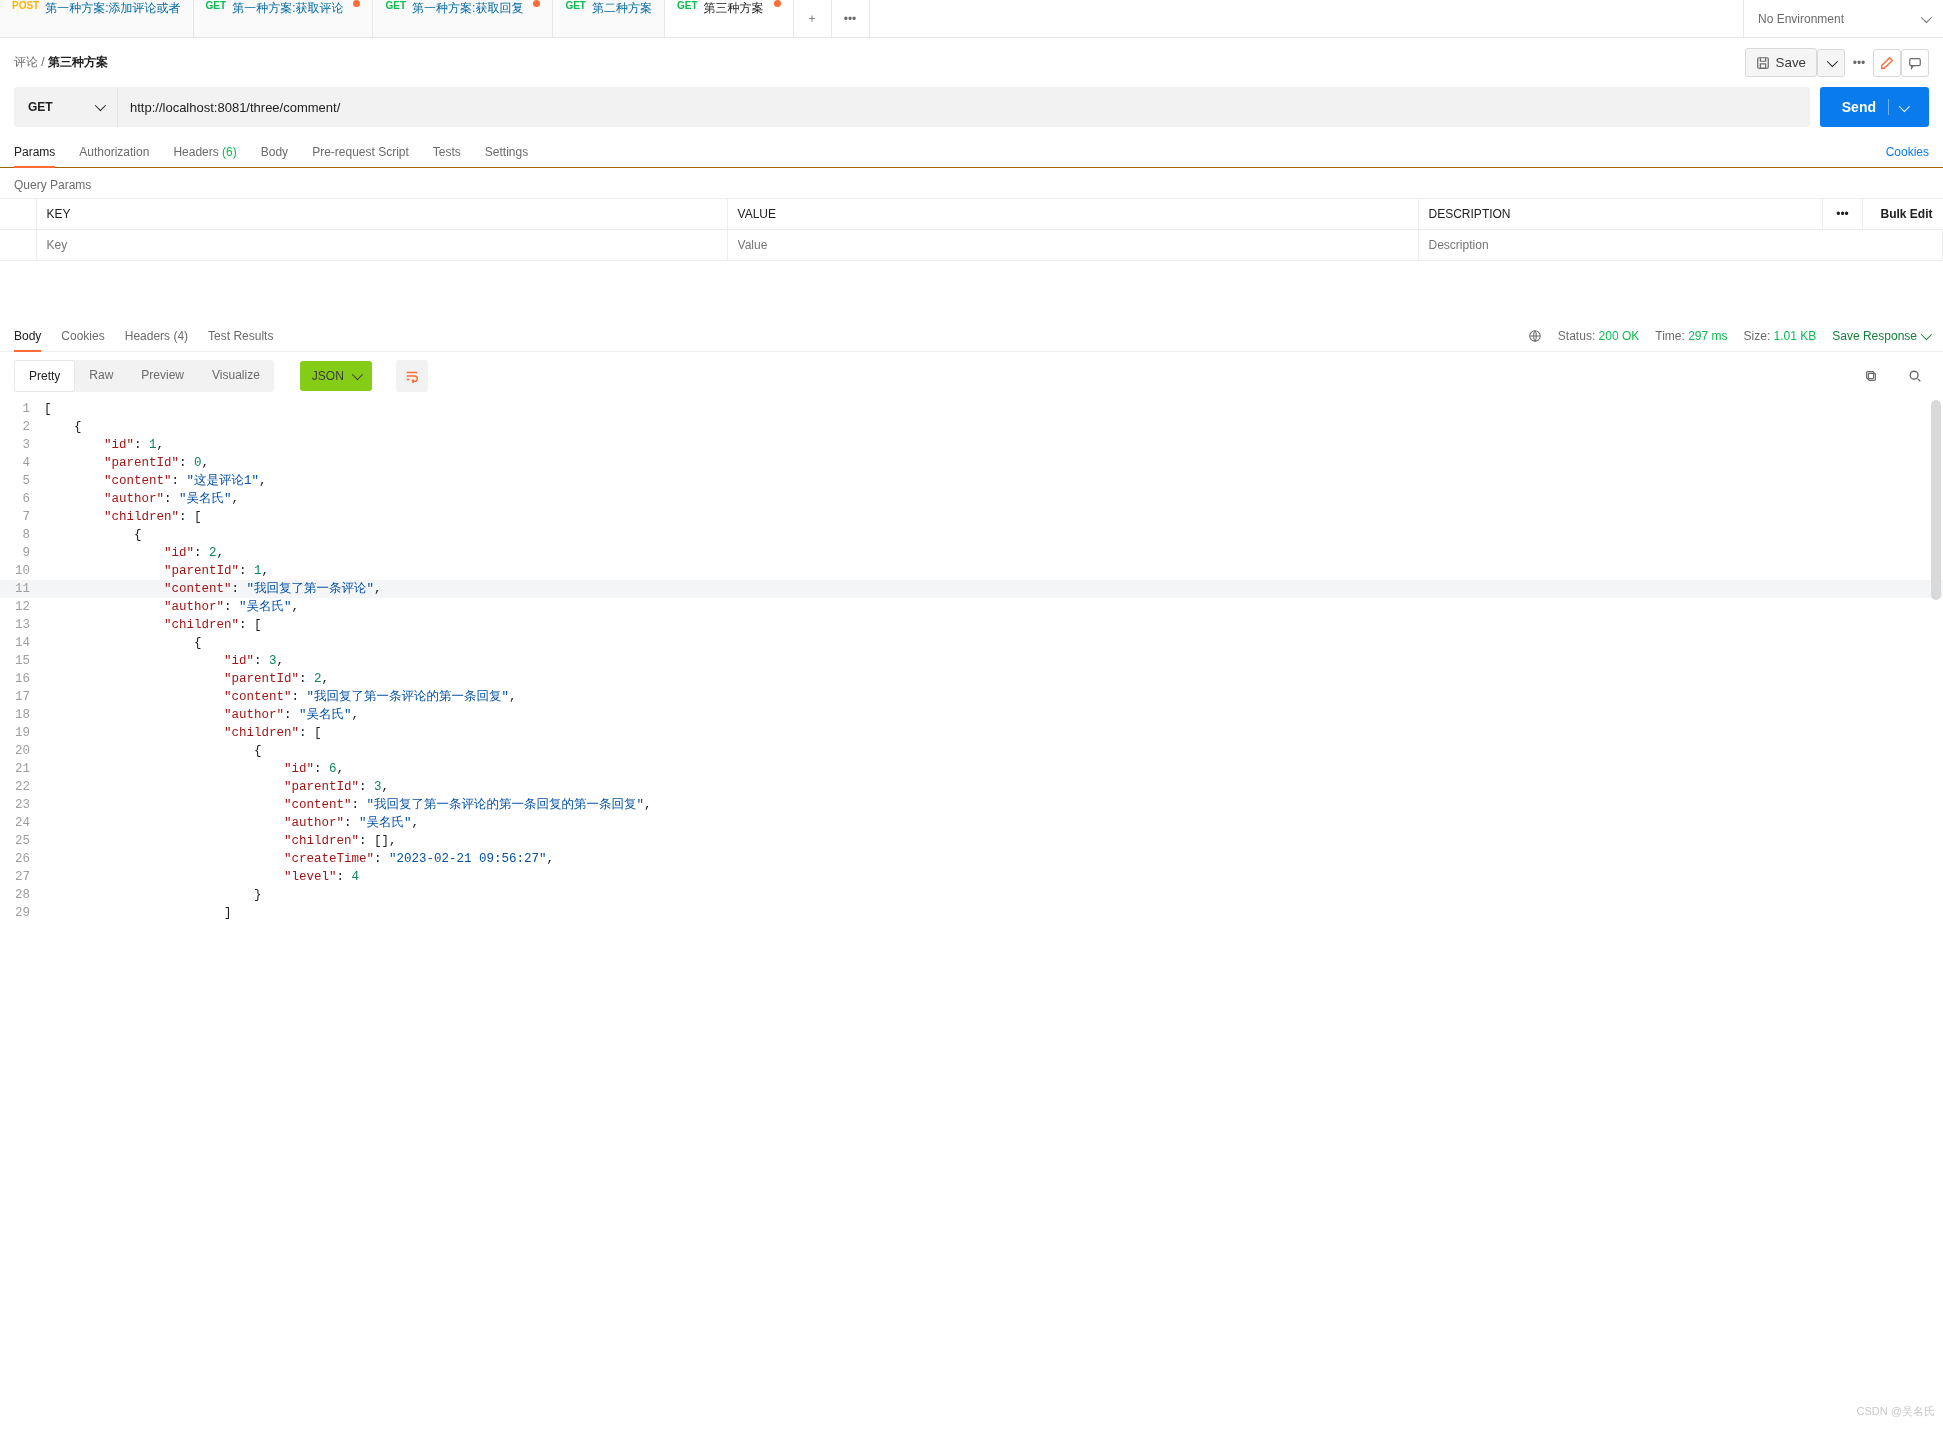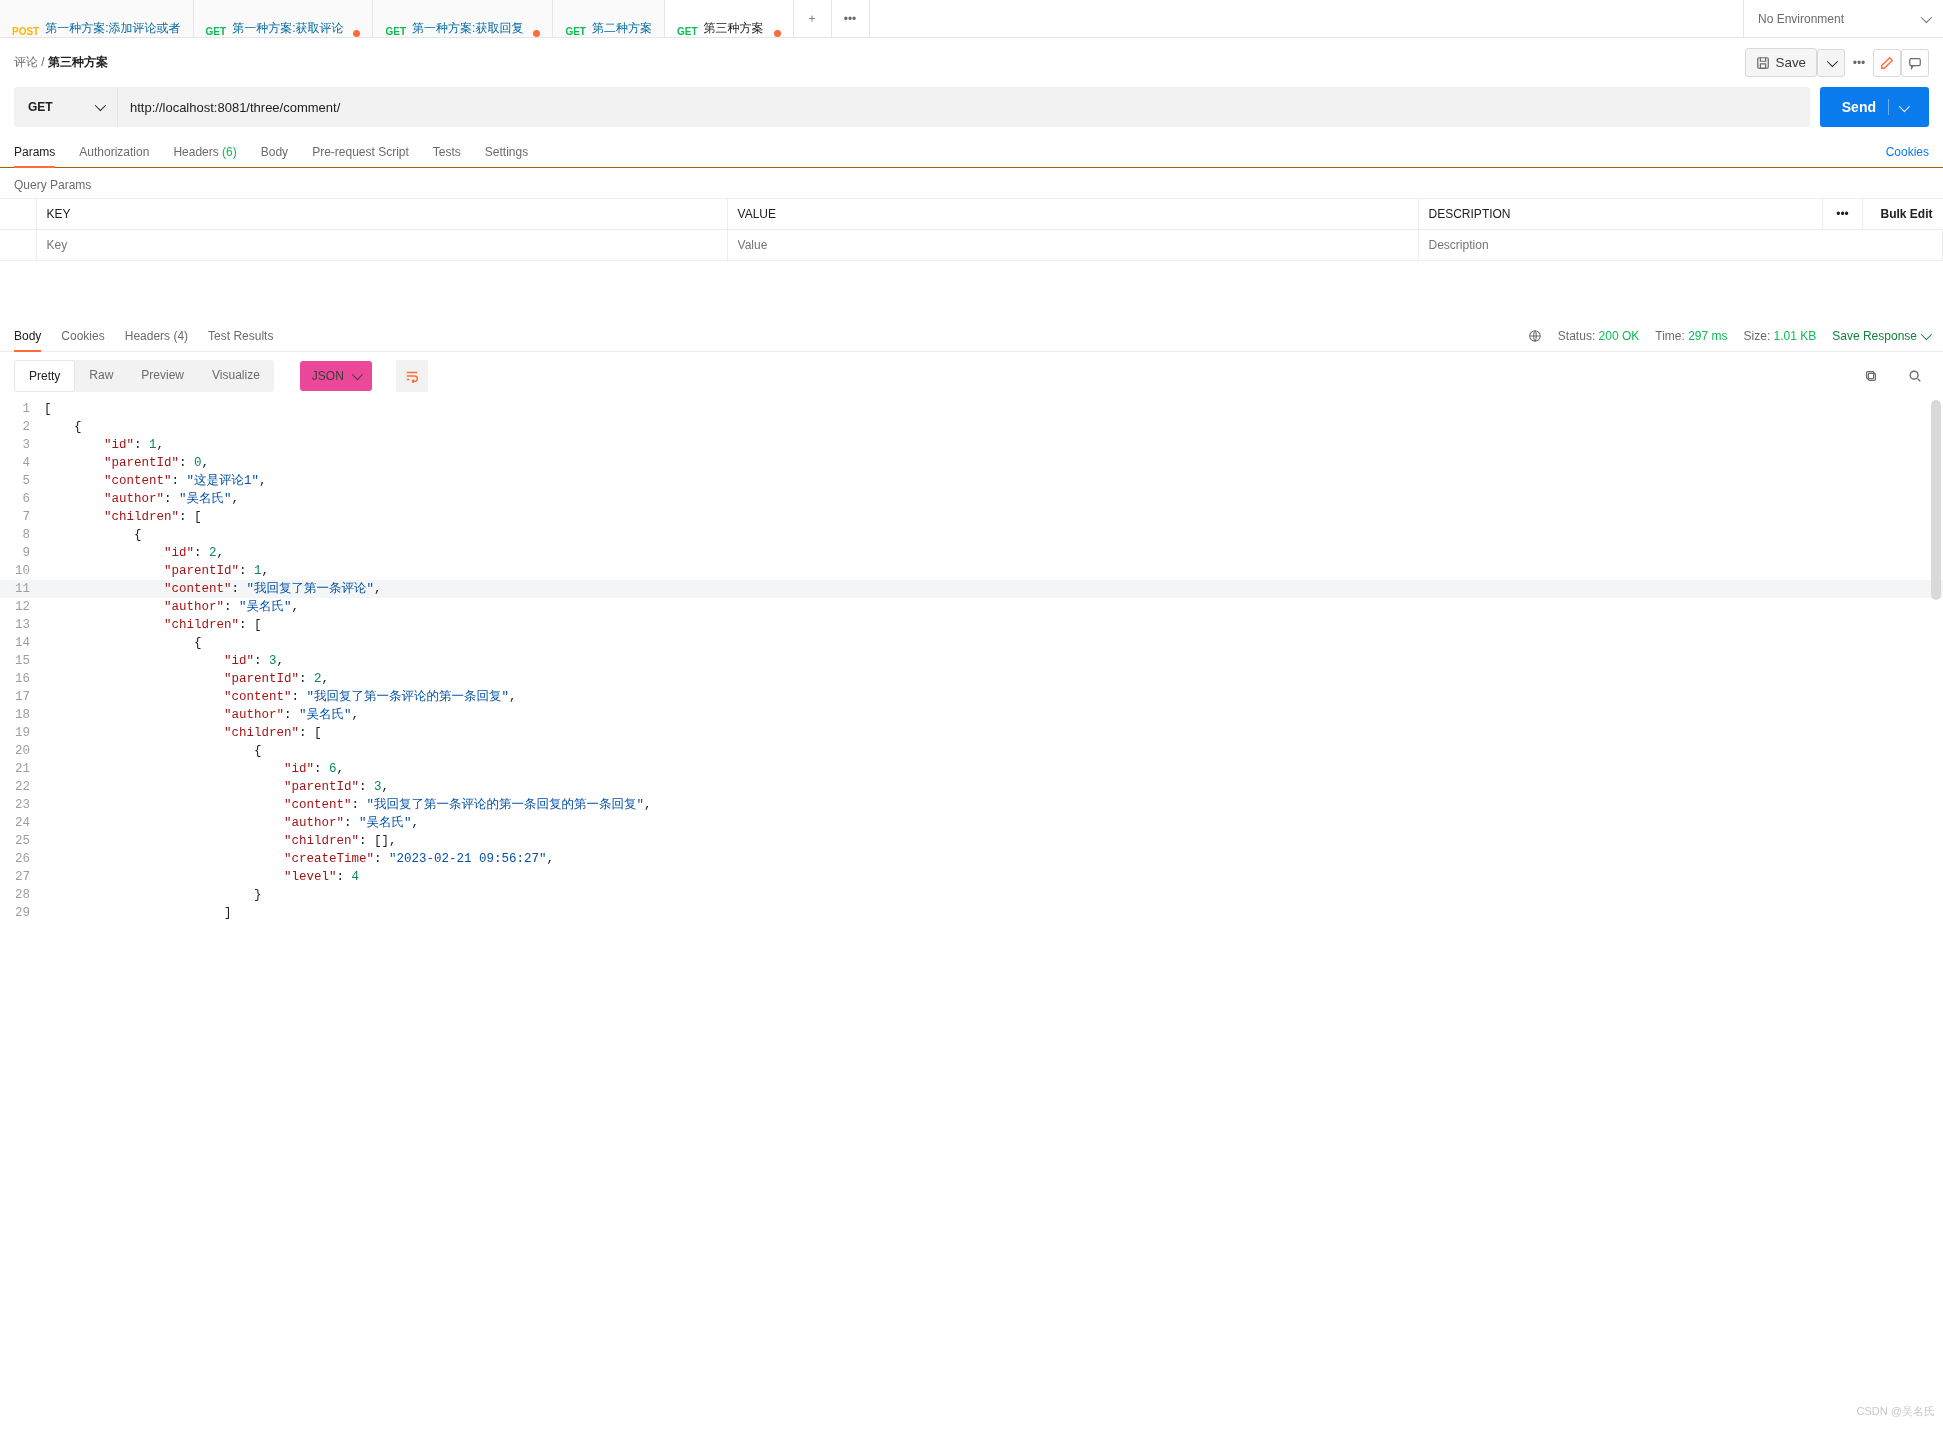--- a/index.html
+++ b/index.html
@@ -1,18 +1,18 @@
 <!DOCTYPE html>
 <html><head>
 <meta charset="utf-8">
 <style>
 * { box-sizing: border-box; margin: 0; padding: 0; }
 body { font-family: -apple-system, BlinkMacSystemFont, "Segoe UI", Helvetica, Arial, sans-serif; font-size: 12px; color: #212121; background: #fff; }
 .tabbar { display: flex; height: 38px; border-bottom: 1px solid #e6e6e6; align-items: stretch; }
-.tab { display: flex; align-items: flex-end; padding: 0 12px; border-right: 1px solid #e6e6e6; min-width: 0; white-space: nowrap; cursor: pointer; position: relative; }
+.tab { display: flex; align-items: flex-start; padding: 0 12px; border-right: 1px solid #e6e6e6; min-width: 0; white-space: nowrap; cursor: pointer; position: relative; }
 .tab.active { background: #fff; }
 .tab:not(.active) { background: #fafafa; }
 .tab .method { font-size: 10px; font-weight: 600; margin-right: 6px; }
 .method.get { color: #0cbb52; }
 .method.post { color: #ffb400; }
 .tab .tlabel { color: #0369a1; font-size: 12px; overflow: hidden; text-overflow: ellipsis; }
 .tab.active .tlabel { color: #212121; }
 .tab .dot { width: 7px; height: 7px; background: #ff6c37; border-radius: 50%; margin-left: 10px; }
 .tab-plus { width: 38px; display: flex; align-items: center; justify-content: center; border-right: 1px solid #e6e6e6; cursor: pointer; color: #6b6b6b; }
 .tab-more { width: 38px; display: flex; align-items: center; justify-content: center; border-right: 1px solid #e6e6e6; cursor: pointer; color: #6b6b6b; }
@@ -51,21 +51,21 @@
 .resptab { padding: 8px 0; color: #6b6b6b; cursor: pointer; position: relative; font-size: 12px; }
 .resptab.active { color: #212121; }
 .resptab.active::after { content: ""; position: absolute; bottom: -1px; left: 0; right: 0; height: 2px; background: #ff6c37; }
 .respmeta { margin-left: auto; display: flex; gap: 16px; align-items: center; color: #6b6b6b; font-size: 12px; }
 .respmeta .g { color: #0cbb52; }
 .saveresp { color: #15803d; cursor: pointer; display: flex; align-items: center; gap: 4px; }
 .viewrow { display: flex; padding: 8px 14px; gap: 16px; align-items: center; }
 .seg { display: flex; background: #f2f2f2; border-radius: 3px; overflow: hidden; margin-right: 10px; }
 .seg .segbtn { padding: 8px 14px; cursor: pointer; color: #6b6b6b; font-size: 12px; }
 .seg .segbtn.active { background: #fff; border: 1px solid #e6e6e6; border-radius: 3px; color: #212121; }
-.langsel { background: #ec4899; border-radius: 3px; padding: 8px 12px; display: flex; gap: 8px; align-items: center; cursor: pointer; color: #3b3b3b; font-size: 12px; margin-right: 8px; }
+.langsel { background: #84cc16; border-radius: 3px; padding: 8px 12px; display: flex; gap: 8px; align-items: center; cursor: pointer; color: #3b3b3b; font-size: 12px; margin-right: 8px; }
 .wrapbtn { background: #f2f2f2; border-radius: 3px; width: 32px; height: 32px; display: flex; align-items: center; justify-content: center; cursor: pointer; }
 .viewright { margin-left: auto; display: flex; gap: 16px; }
 .codearea { position: relative; font-family: Menlo, Consolas, "Courier New", monospace; font-size: 12.5px; line-height: 18px; }
 .codeln { display: flex; }
 .codeln.hl { background: #f3f5f7; }
 .gut { width: 44px; text-align: right; padding-right: 14px; color: #9e9e9e; user-select: none; }
 .code { white-space: pre; flex: 1; }
 .code .k { color: #a31515; }
 .code .s { color: #0451a5; }
 .code .n { color: #098658; }

